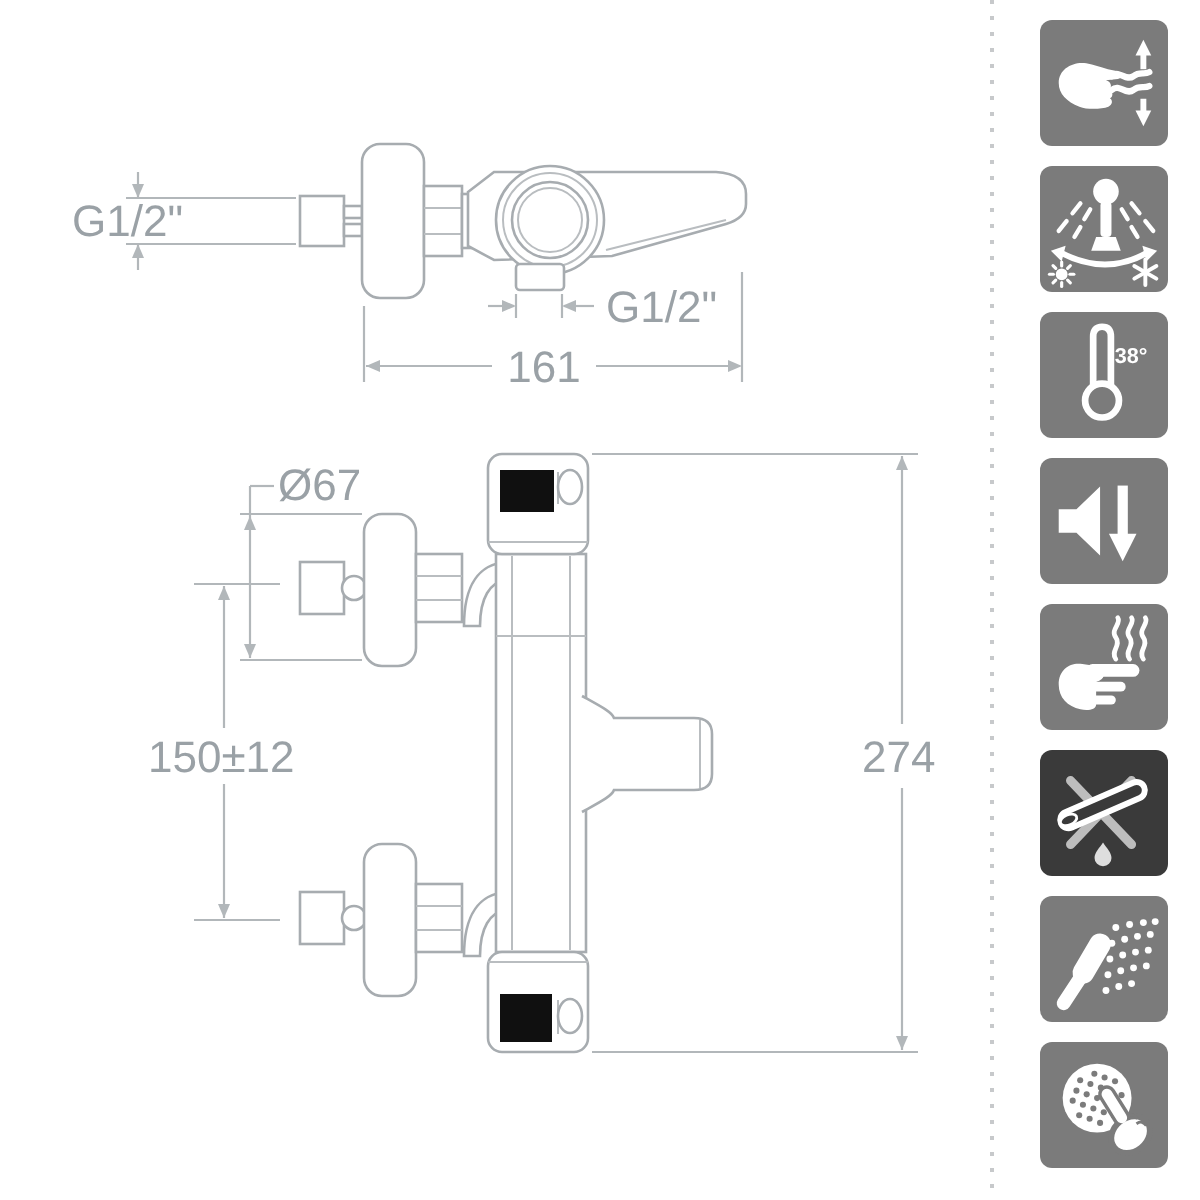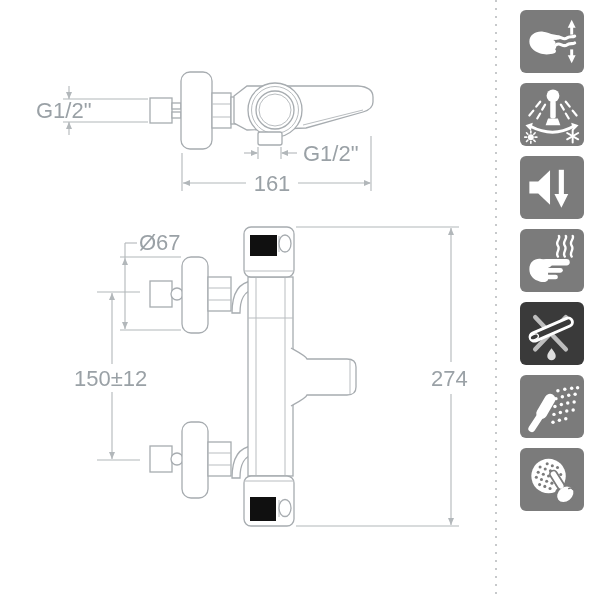--- a/index.html
+++ b/index.html
@@ -186,20 +186,27 @@
             <line x1="13.5" y1="58" x2="14.9" y2="59.4"></line>
         </g>
         <g stroke="#fff" stroke-width="2" stroke-linecap="round">
           <line x1="53" y1="47.5" x2="53" y2="60.5"></line>
           <line x1="47.4" y1="50.8" x2="58.6" y2="57.2"></line>
           <line x1="47.4" y1="57.2" x2="58.6" y2="50.8"></line>
         </g>
       </svg>
     </div>
 
+    <div class="badge">
+      <svg viewBox="0 0 64 64" width="64" height="63">
+        <path fill="none" stroke="#fff" stroke-width="3.4" d="M26.5,38 L26.5,12.5 Q26.5,7.5 31,7.5 Q35.5,7.5 35.5,12.5 L35.5,38"></path>
+        <circle cx="31" cy="45" r="8.6" fill="none" stroke="#fff" stroke-width="3.4"></circle>
+        <text x="37.5" y="26">38°</text>
+      </svg>
+    </div>
 
     <div class="badge">
       <svg viewBox="0 0 64 64" width="64" height="63">
         <path fill="#fff" d="M9,26 L18,26 L30,14.5 L30,49.5 L18,38 L9,38 Z"></path>
         <line x1="41.5" y1="14" x2="41.5" y2="40" stroke="#fff" stroke-width="5.2"></line>
         <polygon fill="#fff" points="34.5,38.5 48.5,38.5 41.5,52.5"></polygon>
       </svg>
     </div>
 
     <div class="badge">

